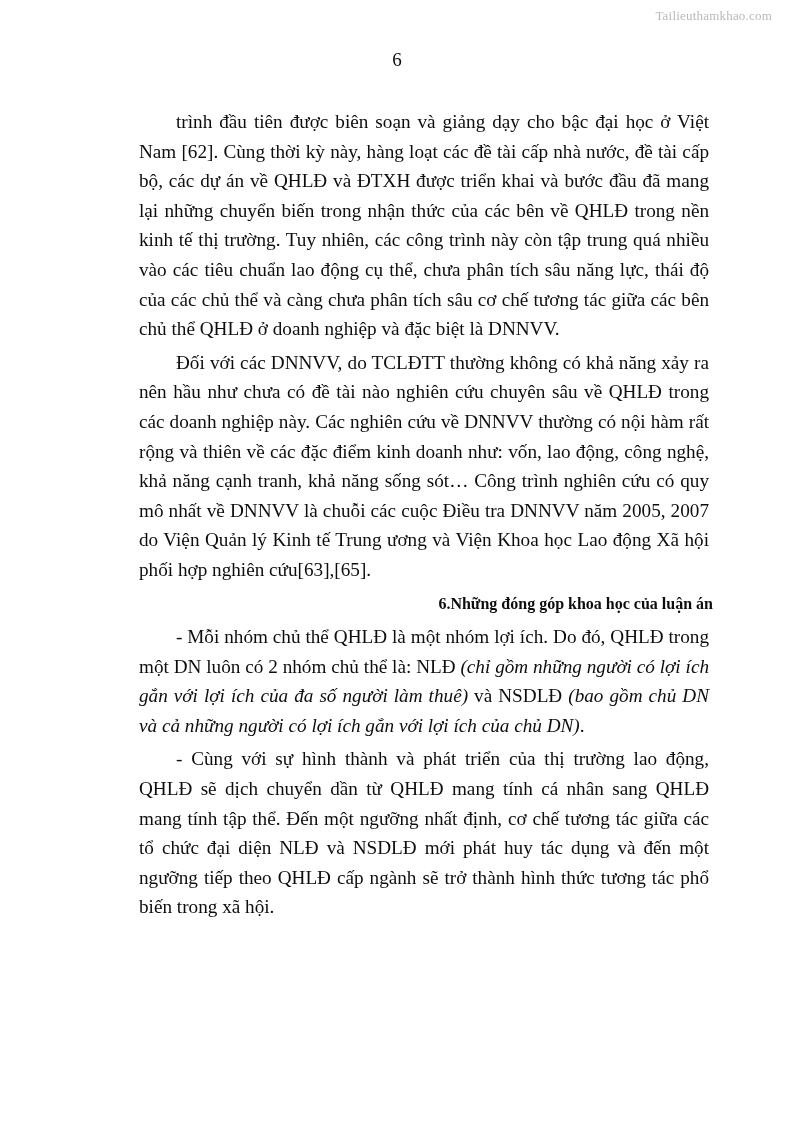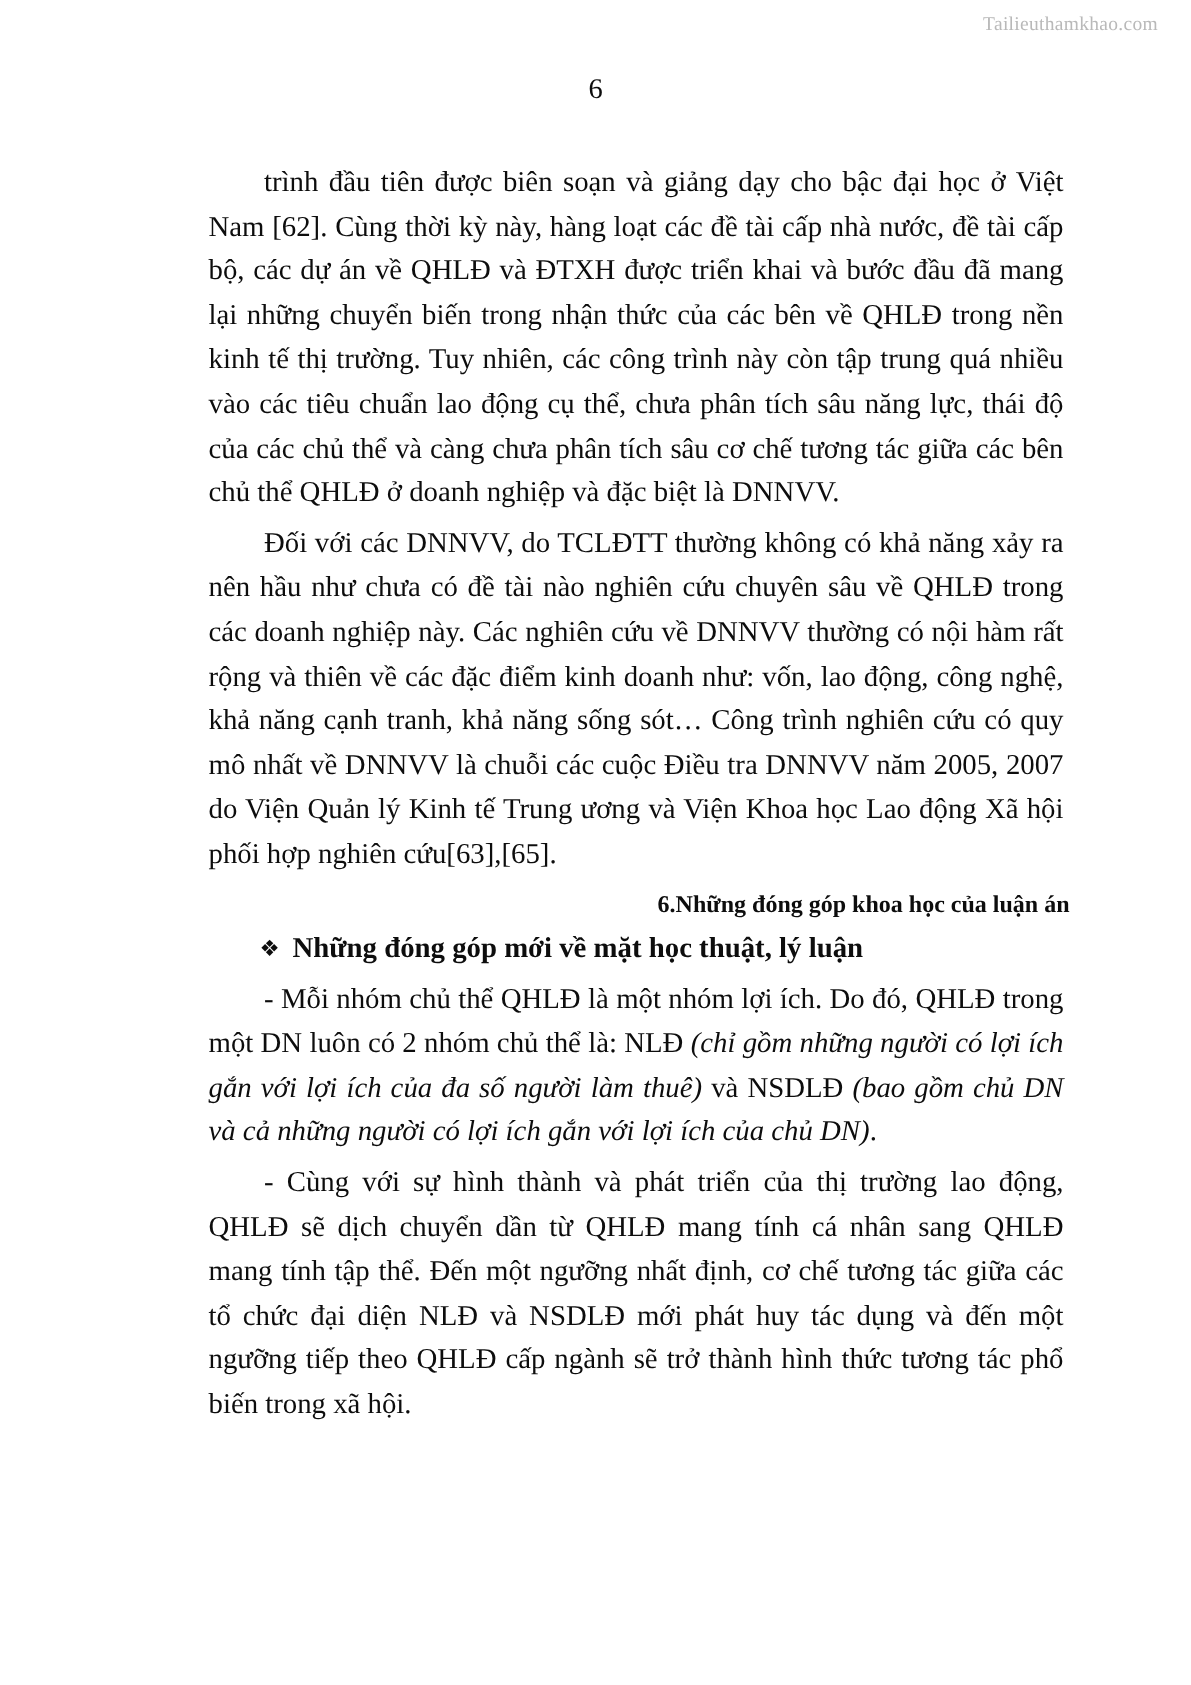--- a/index.html
+++ b/index.html
@@ -96,23 +96,20 @@
 
     <p class="para">trình đầu tiên được biên soạn và giảng dạy cho bậc đại học ở Việt Nam [62]. Cùng thời kỳ này, hàng loạt các đề tài cấp nhà nước, đề tài cấp bộ, các dự án về QHLĐ và ĐTXH được triển khai và bước đầu đã mang lại những chuyển biến trong nhận thức của các bên về QHLĐ trong nền kinh tế thị trường. Tuy nhiên, các công trình này còn tập trung quá nhiều vào các tiêu chuẩn lao động cụ thể, chưa phân tích sâu năng lực, thái độ của các chủ thể và càng chưa phân tích sâu cơ chế tương tác giữa các bên chủ thể QHLĐ ở doanh nghiệp và đặc biệt là DNNVV.</p>
 
     <p class="para">Đối với các DNNVV, do TCLĐTT thường không có khả năng xảy ra nên hầu như chưa có đề tài nào nghiên cứu chuyên sâu về QHLĐ trong các doanh nghiệp này. Các nghiên cứu về DNNVV thường có nội hàm rất rộng và thiên về các đặc điểm kinh doanh như: vốn, lao động, công nghệ, khả năng cạnh tranh, khả năng sống sót… Công trình nghiên cứu có quy mô nhất về DNNVV là chuỗi các cuộc Điều tra DNNVV năm 2005, 2007 do Viện Quản lý Kinh tế Trung ương và Viện Khoa học Lao động Xã hội phối hợp nghiên cứu[63],[65].</p>
 
 
     <p class="heading-num">
       <span class="num">6.</span><span>Những đóng góp khoa học của luận án</span>
     </p>
 
-    <p class="heading-sub">
-      <span class="bullet">❖</span><span>Những đóng góp mới về mặt học thuật, lý luận</span>
-    </p>
 
 
 
     <p class="para">
       <span>- Mỗi nhóm chủ thể QHLĐ là một nhóm lợi ích. Do đó, QHLĐ trong một DN luôn có 2 nhóm chủ thể là: NLĐ </span><span class="it">(chỉ gồm những người có lợi ích gắn với lợi ích của đa số người làm thuê)</span><span> và NSDLĐ </span><span class="it">(bao gồm chủ DN và cả những người có lợi ích gắn với lợi ích của chủ DN)</span><span>.</span>
     </p>
 
     <p class="para">- Cùng với sự hình thành và phát triển của thị trường lao động, QHLĐ sẽ dịch chuyển dần từ QHLĐ mang tính cá nhân sang QHLĐ mang tính tập thể. Đến một ngưỡng nhất định, cơ chế tương tác giữa các tổ chức đại diện NLĐ và NSDLĐ mới phát huy tác dụng và đến một ngưỡng tiếp theo QHLĐ cấp ngành sẽ trở thành hình thức tương tác phổ biến trong xã hội.</p>
 
   </div>

